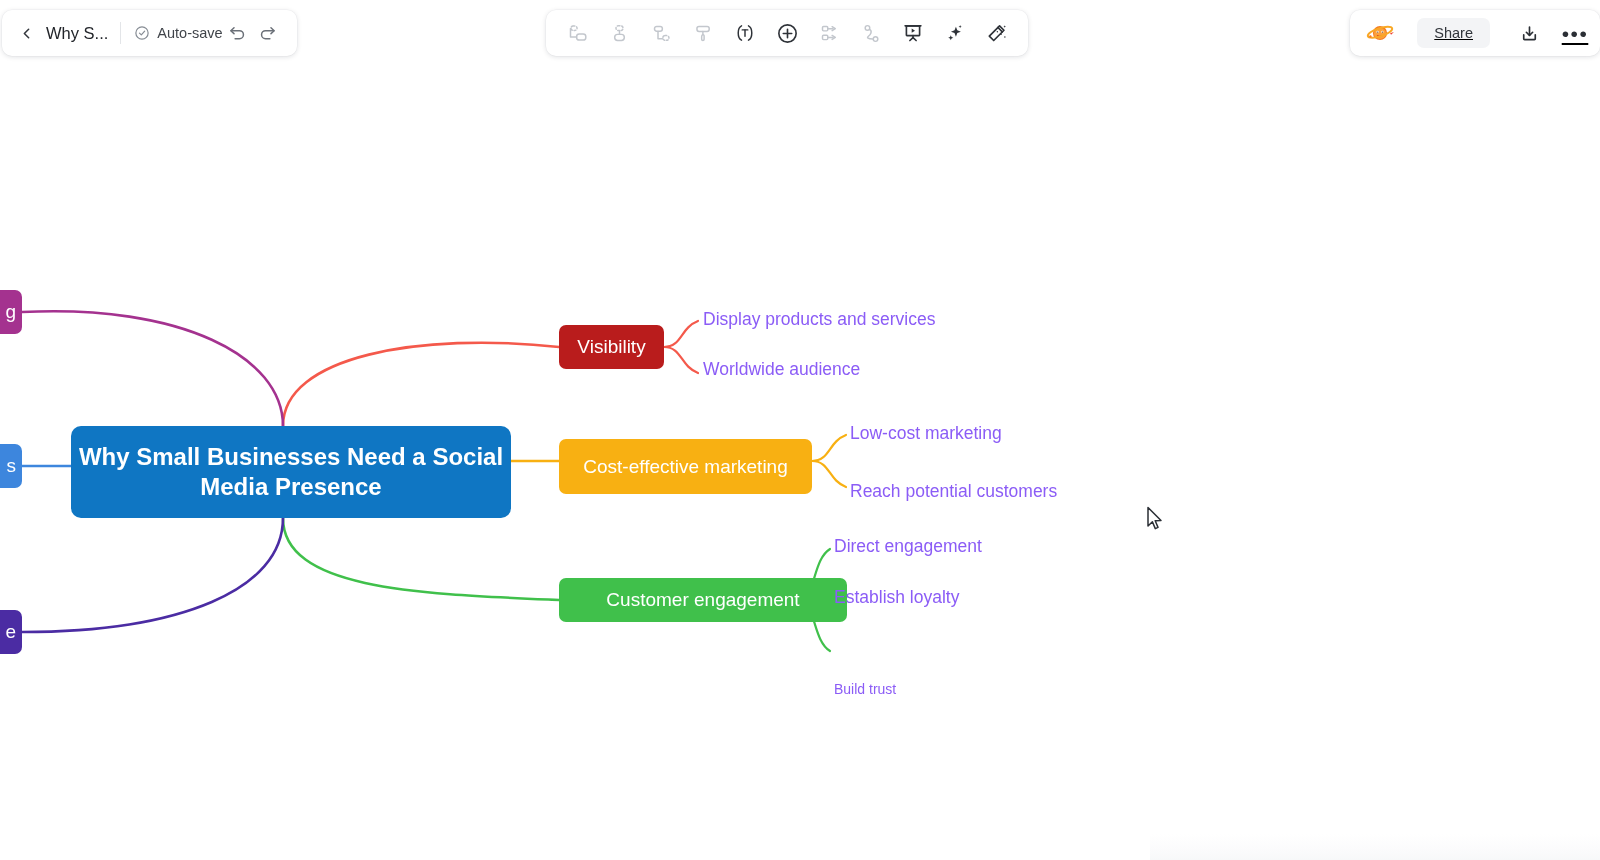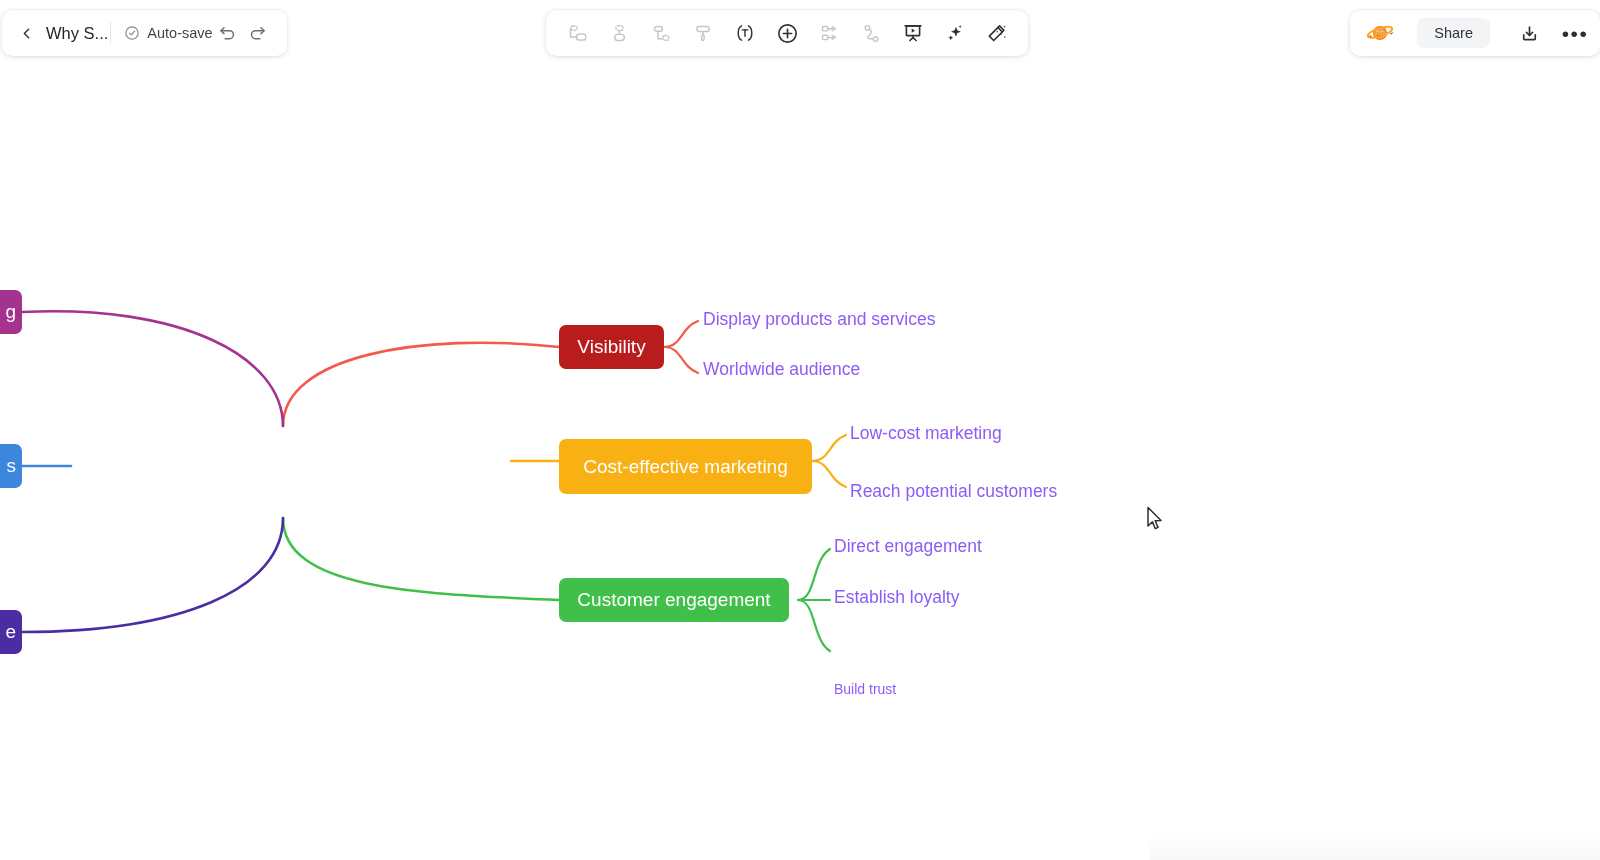--- a/index.html
+++ b/index.html
@@ -47,21 +47,21 @@
     width: 28px; height: 28px;
     display: flex; align-items: center; justify-content: center;
     cursor: pointer;
     color: #33373d;
     border-radius: 6px;
   }
   .doc-title {
     font-size: 16.5px;
     color: #22252a;
     margin-left: 6px;
-    margin-right: 2px;
+    margin-right: 12px;
     white-space: nowrap;
     cursor: text;
   }
   .pill-divider {
     width: 1px;
     height: 22px;
     background: #e3e5e8;
     margin-right: 13px;
   }
   .autosave {
@@ -113,20 +113,21 @@
     right: 0px;
     height: 46px;
     display: flex;
     align-items: center;
     gap: 9px;
     background: #ffffff;
     border-radius: 10px;
     box-shadow: 0 1px 5px rgba(16,24,40,0.13), 0 0 0 0.5px rgba(16,24,40,0.04);
     padding: 0 14px 0 12px;
     z-index: 10;
+    text-decoration: underline;
   }
   .ai-mascot {
     width: 36px; height: 36px;
     display: flex; align-items: center; justify-content: center;
     cursor: pointer;
     border-radius: 8px;
   }
   .share-btn {
     height: 30px;
     display: flex; align-items: center;
@@ -404,20 +405,23 @@
       <path d="M664 281 C682 281, 680 300, 698 307" fill="none" stroke="#f4594b" stroke-width="2.2" stroke-linecap="round"></path>
 
       <path d="M812 395 C830 395, 828 376, 846 369" fill="none" stroke="#f8b012" stroke-width="2.2" stroke-linecap="round"></path>
       <path d="M812 395 C830 395, 828 414, 846 421" fill="none" stroke="#f8b012" stroke-width="2.2" stroke-linecap="round"></path>
 
       <path d="M798 534 C816 534, 812 494, 830 483" fill="none" stroke="#40c04b" stroke-width="2.2" stroke-linecap="round"></path>
       <path d="M798 534 L830 534" fill="none" stroke="#40c04b" stroke-width="2.2" stroke-linecap="round"></path>
       <path d="M798 534 C816 534, 812 574, 830 585" fill="none" stroke="#40c04b" stroke-width="2.2" stroke-linecap="round"></path>
     </svg>
 
+    <div class="node node-root" id="root-node" style="left: 71px; top: 360px; width: 440px; height: 92px; background: rgb(15, 118, 195); font-size: 24px;">
+      <span>Why Small Businesses Need a Social Media Presence</span>
+    </div>
 
     <div id="branch-layer">
         <div class="node" style="left: -24px; top: 224px; width: 46px; height: 44px; background: rgb(164, 50, 143); font-size: 19px; justify-content: flex-end; padding-right: 6px;">
           <span>g</span>
         </div>
         <div class="node" style="left: -24px; top: 378px; width: 46px; height: 44px; background: rgb(61, 134, 221); font-size: 19px; justify-content: flex-end; padding-right: 6px;">
           <span>s</span>
         </div>
         <div class="node" style="left: -24px; top: 544px; width: 46px; height: 44px; background: rgb(75, 44, 163); font-size: 19px; justify-content: flex-end; padding-right: 6px;">
           <span>e</span>
@@ -425,21 +429,21 @@
         <div class="node" style="left: 559px; top: 259px; width: 105px; height: 44px; background: #b91c1c; font-size: 19px;">
           <span>Visibility</span>
         </div>
         <div class="leaf" style="left: 703px; top: 243px; font-size: 17.5px;">Display products and services</div>
         <div class="leaf" style="left: 703px; top: 293px; font-size: 17.5px;">Worldwide audience</div>
         <div class="node" style="left: 559px; top: 373px; width: 253px; height: 55px; background: rgb(248, 176, 18); font-size: 19px;">
           <span>Cost-effective marketing</span>
         </div>
         <div class="leaf" style="left: 850px; top: 357px; font-size: 17.5px;">Low-cost marketing</div>
         <div class="leaf" style="left: 850px; top: 407px; font-size: 17.5px; margin-top: 8px;">Reach potential customers</div>
-        <div class="node" style="left: 559px; top: 512px; width: 230px; height: 44px; background: rgb(64, 192, 75); font-size: 19px;">
+        <div class="node" style="left: 559px; top: 512px; width: 288px; height: 44px; background: rgb(64, 192, 75); font-size: 19px;">
           <span>Customer engagement</span>
         </div>
         <div class="leaf" style="left: 834px; top: 470px; font-size: 17.5px;">Direct engagement</div>
         <div class="leaf" style="left: 834px; top: 521px; font-size: 17.5px;">Establish loyalty</div>
         <div class="leaf" style="left: 834px; top: 571px; font-size: 14px; margin-top: 44px;">Build trust</div>
       </div>
 
     <div class="bottom-edge"></div>
 
     <svg class="cursor" id="mouse-cursor" width="20" height="28" viewBox="0 0 20 28" style="left: 1146px; top: 440px;">

